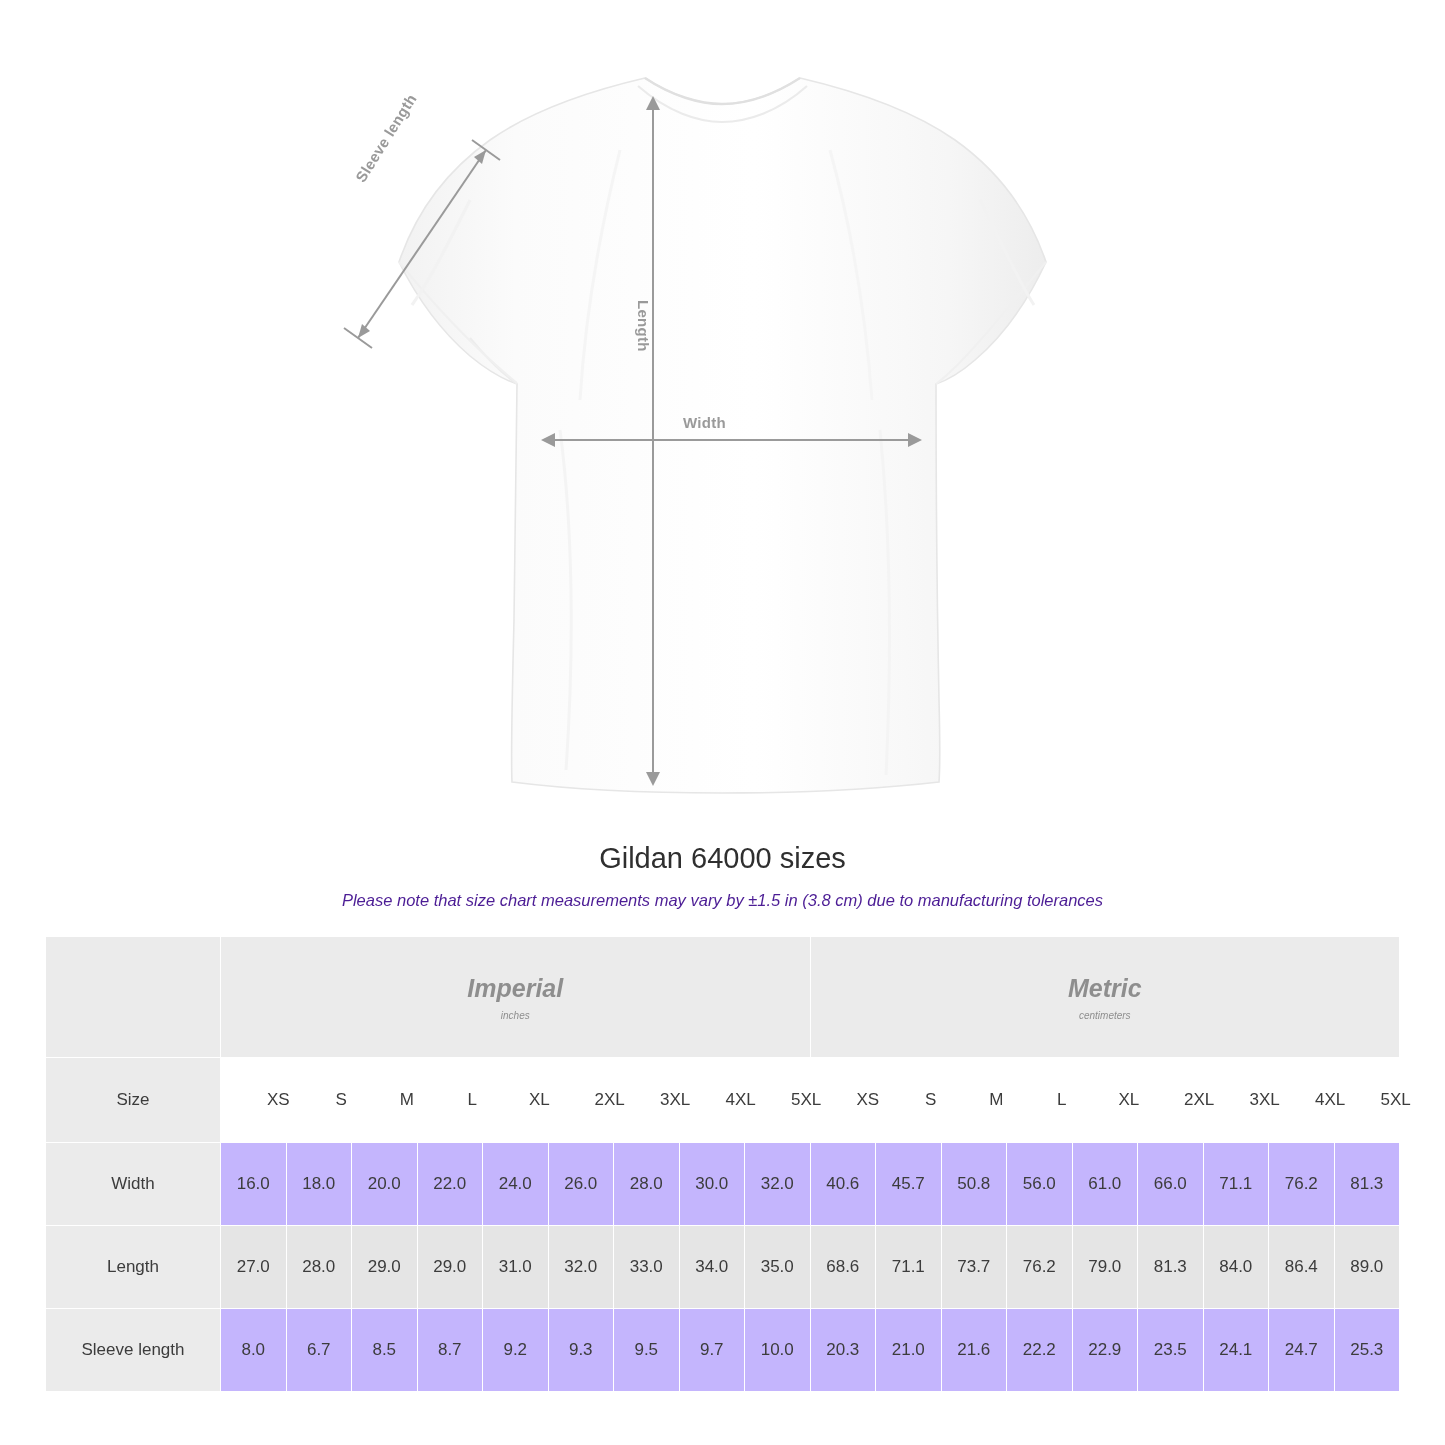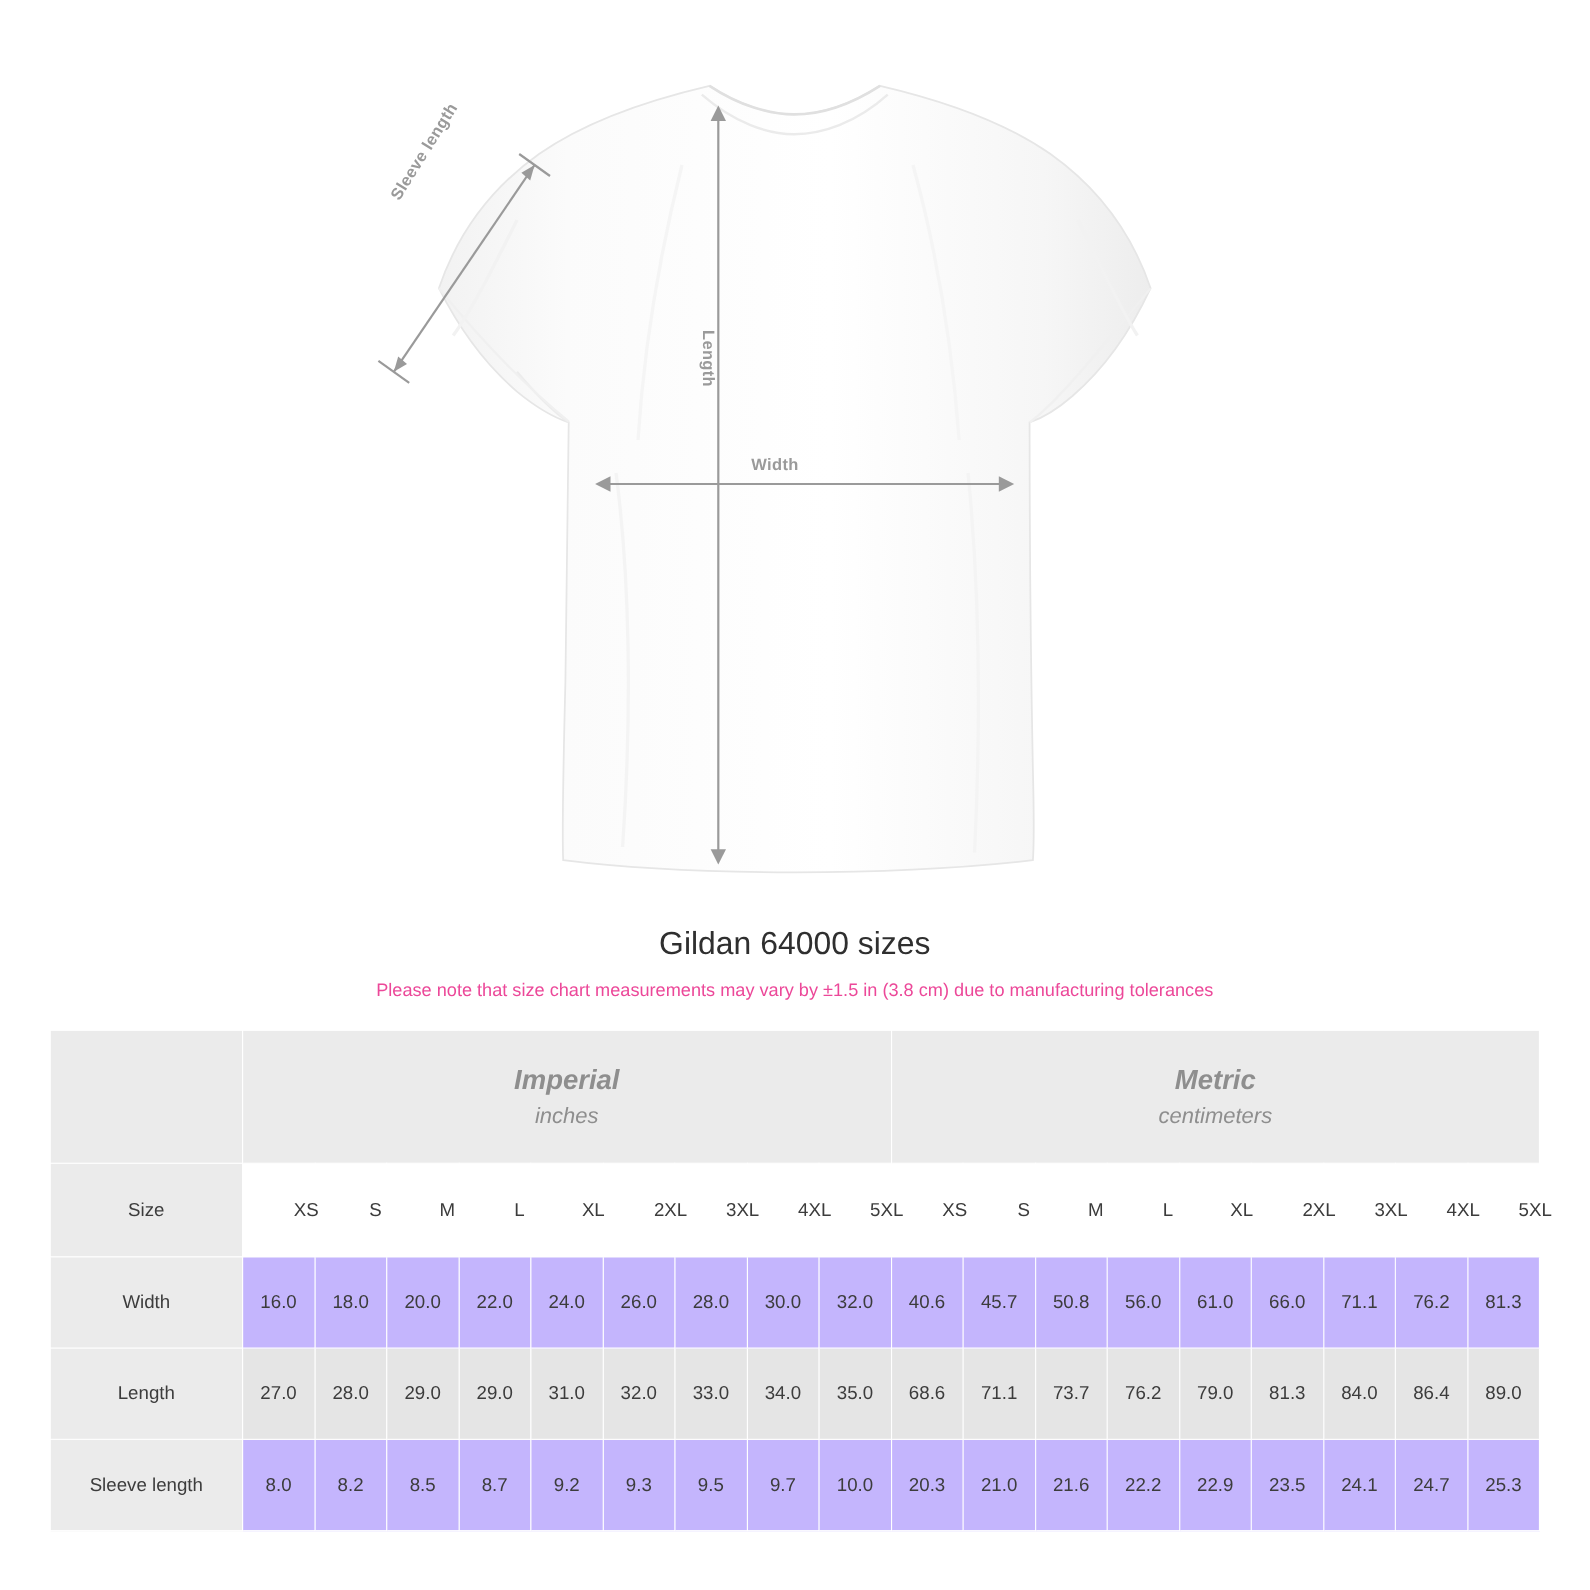--- a/index.html
+++ b/index.html
@@ -62,21 +62,22 @@
     margin-top: 22px;
   }
   .chart-title {
     font-size: 29px;
     font-weight: normal;
     color: #2f2f2f;
     margin: 0;
   }
   .chart-note {
     font-size: 16.5px;
-    color: #ec4899;
+    font-style: italic;
+    color: #4c1d95;
     margin-top: 16px;
   }
 
   
   .table-wrap {
     margin: 26px 45px 0 45px;
   }
   table.size-table {
     border-collapse: collapse;
     width: 1355px;
@@ -96,21 +97,21 @@
     height: 118px;
   }
   .unit-head .u-sys {
     font-size: 25px;
     font-style: italic;
     font-weight: bold;
     color: #8e8e8e;
     line-height: 1.2;
   }
   .unit-head .u-unit {
-    font-size: 20px;
+    font-size: 10px;
     font-style: italic;
     color: #8e8e8e;
     margin-top: 7px;
   }
   .blank-head {
     background: #ebebeb;
   }
   .row-head {
     background: #ebebeb;
     font-weight: bold;
@@ -291,21 +292,21 @@
           <td class="cell">79.0</td>
           <td class="cell">81.3</td>
           <td class="cell">84.0</td>
           <td class="cell">86.4</td>
           <td class="cell">89.0</td>
         </tr>
 
         <tr class="r-even">
           <td class="row-head">Sleeve length</td>
           <td class="cell">8.0</td>
-          <td class="cell">8.2</td>
+          <td class="cell">6.7</td>
           <td class="cell">8.5</td>
           <td class="cell">8.7</td>
           <td class="cell">9.2</td>
           <td class="cell">9.3</td>
           <td class="cell">9.5</td>
           <td class="cell">9.7</td>
           <td class="cell">10.0</td>
           <td class="cell">20.3</td>
           <td class="cell">21.0</td>
           <td class="cell">21.6</td>

